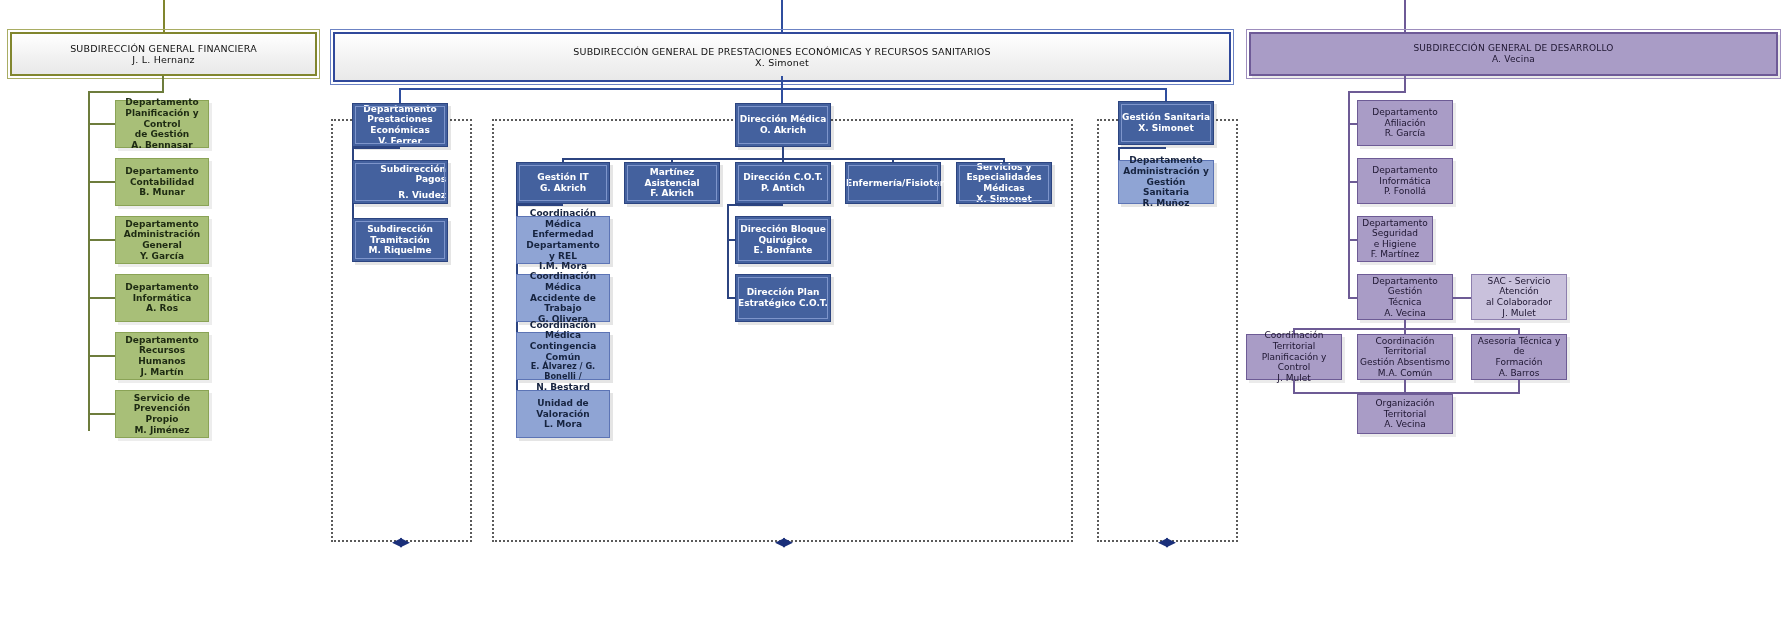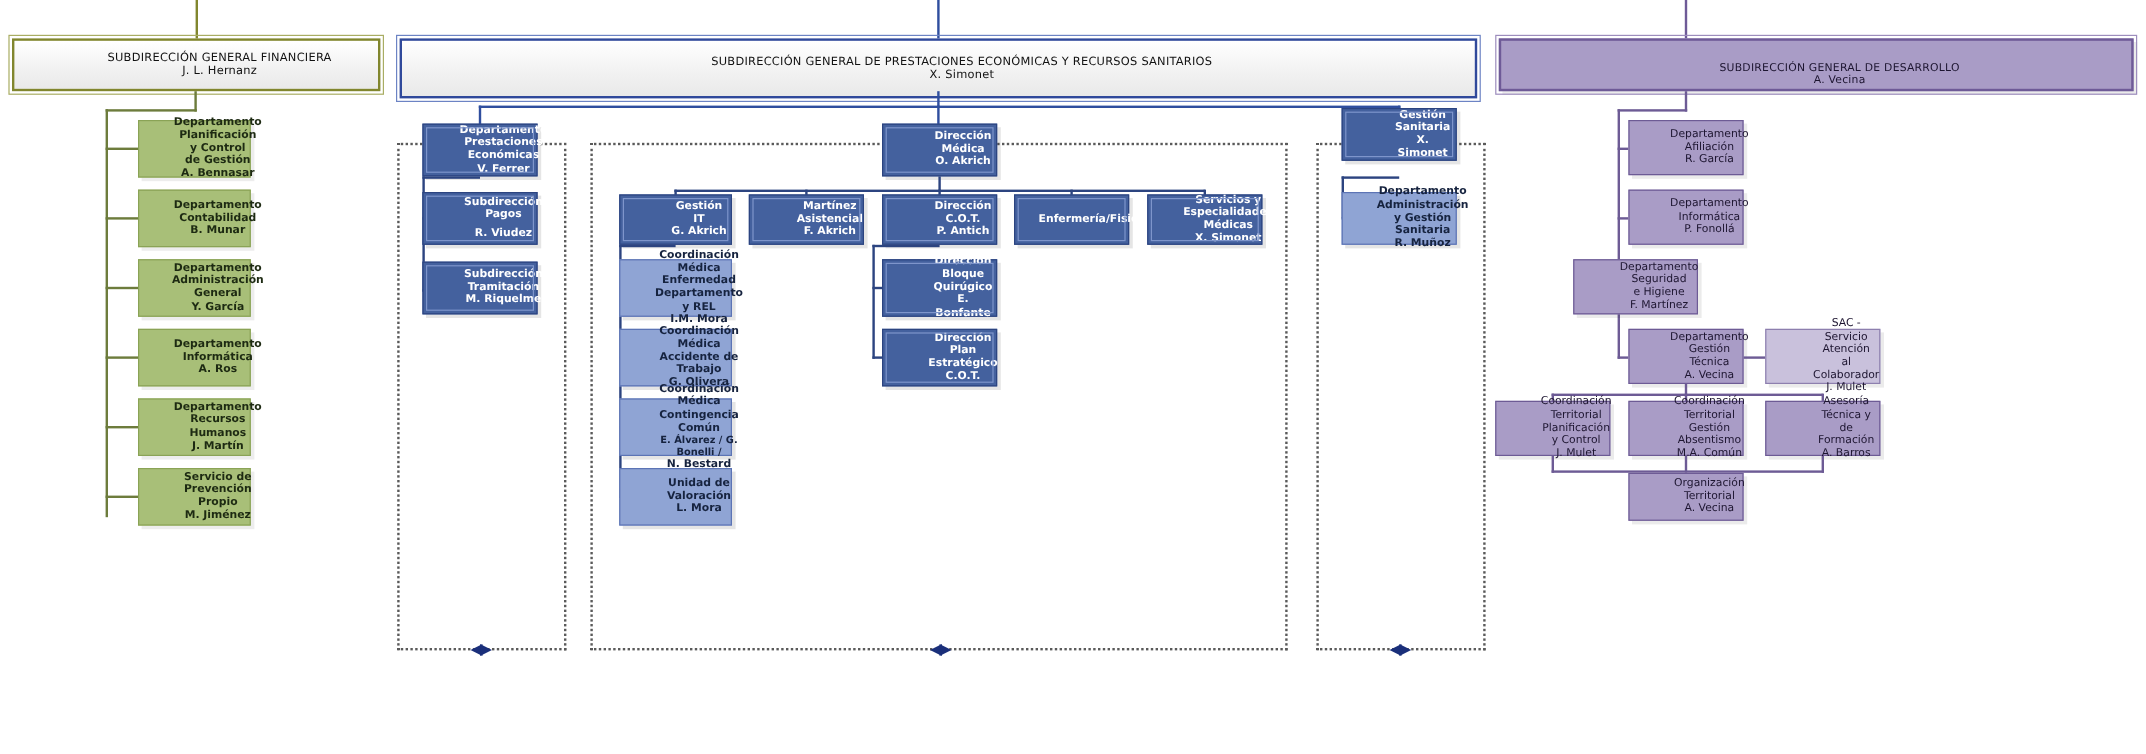--- a/index.html
+++ b/index.html
@@ -1,21 +1,21 @@
 <!DOCTYPE html>
 <html><head>
 <meta charset="utf-8">
 <style>
   html,body{margin:0;padding:0;background:#ffffff;}
   body{width:1788px;height:628px;position:relative;overflow:hidden;
        font-family:"DejaVu Sans","Liberation Sans",sans-serif;}
   #chart{position:absolute;inset:0;}
   .node{position:absolute;box-sizing:border-box;display:flex;align-items:center;
         justify-content:center;text-align:center;line-height:1.18;}
-  .node .txt{padding:1px 1px;width:100%;margin-left:39px;}
+  .node .txt{padding:1px 1px;width:100%;}
   .ln{position:absolute;background:#2f4e9e;}
 
   
   .hdr{background:linear-gradient(180deg,#ffffff 0%,#f2f2f2 55%,#e9e9e9 100%);
        font-size:9.5px;letter-spacing:.2px;color:#111;}
   .hdr.olive{border:2px solid #81862e;outline:1px solid #a9ad63;outline-offset:2px;}
   .hdr.navy{border:2px solid #30499b;outline:1px solid #6c83c4;outline-offset:2px;}
   .hdr.purple{border:2px solid #6e5a97;outline:1px solid #9d8dbd;outline-offset:2px;}
 
   
@@ -58,21 +58,21 @@
     </div>
   </div>
 
   <div class="node hdr navy" style="left:333px;top:32px;width:898px;height:50px;">
     <div class="txt">
       <div>SUBDIRECCIÓN GENERAL DE PRESTACIONES ECONÓMICAS Y RECURSOS SANITARIOS</div>
       <div>X. Simonet</div>
     </div>
   </div>
 
-  <div class="node hdr purple" style="left:1249px;top:32px;width:529px;height:44px;align-items:flex-end;">
+  <div class="node hdr purple" style="left:1249px;top:32px;width:529px;height:44px;">
     <div class="txt">
       <div>SUBDIRECCIÓN GENERAL DE DESARROLLO</div>
       <div>A. Vecina</div>
     </div>
   </div>
 
   <div class="g-ln" style="left:162px;top:76px;width:2px;height:17px;"></div>
   <div class="g-ln" style="left:88px;top:91px;width:76px;height:2px;"></div>
   <div class="g-ln" style="left:88px;top:91px;width:2px;height:340px;"></div>
 
@@ -150,21 +150,21 @@
       <div>Departamento</div>
       <div>Prestaciones Económicas</div>
       <div>V. Ferrer</div>
     </div>
   </div>
   <div class="b-ln" style="left:352px;top:147px;width:2px;height:96px;"></div>
   <div class="b-ln" style="left:352px;top:147px;width:48px;height:2px;"></div>
   <div class="b-ln" style="left:352px;top:181px;width:20px;height:2px;"></div>
   <div class="b-ln" style="left:352px;top:241px;width:20px;height:2px;"></div>
 
-  <div class="node blue" style="left:352px;top:160px;width:96px;height:44px;">
+  <div class="node blue" style="left:352px;top:160px;width:96px;height:44px;text-align:right;">
     <div class="txt">
       <div>Subdirección Pagos</div>
       <div style="height:5px"></div>
       <div>R. Viudez</div>
     </div>
   </div>
 
   <div class="node blue" style="left:352px;top:218px;width:96px;height:44px;">
     <div class="txt">
       <div>Subdirección</div>
@@ -276,21 +276,21 @@
     </div>
   </div>
 
   <div class="node blue" style="left:735px;top:274px;width:96px;height:48px;">
     <div class="txt">
       <div>Dirección Plan</div>
       <div>Estratégico C.O.T.</div>
     </div>
   </div>
 
-  <div class="node blue" style="left:1118px;top:90px;width:96px;height:44px;align-items:center;">
+  <div class="node blue" style="left:1118px;top:101px;width:96px;height:44px;align-items:center;">
     <div class="txt">
       <div>Gestión Sanitaria</div>
       <div>X. Simonet</div>
     </div>
   </div>
   <div class="b-ln" style="left:1118px;top:147px;width:2px;height:35px;"></div>
   <div class="b-ln" style="left:1118px;top:147px;width:48px;height:2px;"></div>
   <div class="b-ln" style="left:1118px;top:181px;width:8px;height:2px;"></div>
 
   <div class="node blue2" style="left:1118px;top:160px;width:96px;height:44px;">
@@ -318,21 +318,21 @@
   </div>
 
   <div class="node purple" style="left:1357px;top:158px;width:96px;height:46px;">
     <div class="txt">
       <div>Departamento</div>
       <div>Informática</div>
       <div>P. Fonollá</div>
     </div>
   </div>
 
-  <div class="node purple" style="left:1311px;top:216px;width:104px;height:46px;">
+  <div class="node purple" style="left:1357px;top:216px;width:76px;height:46px;align-items:flex-end;">
     <div class="txt">
       <div>Departamento Seguridad</div>
       <div>e Higiene</div>
       <div>F. Martínez</div>
     </div>
   </div>
 
   <div class="node purple" style="left:1357px;top:274px;width:96px;height:46px;">
     <div class="txt">
       <div>Departamento Gestión</div>

